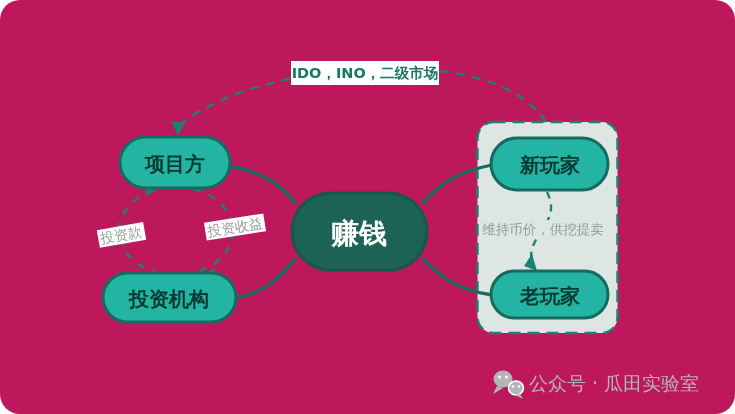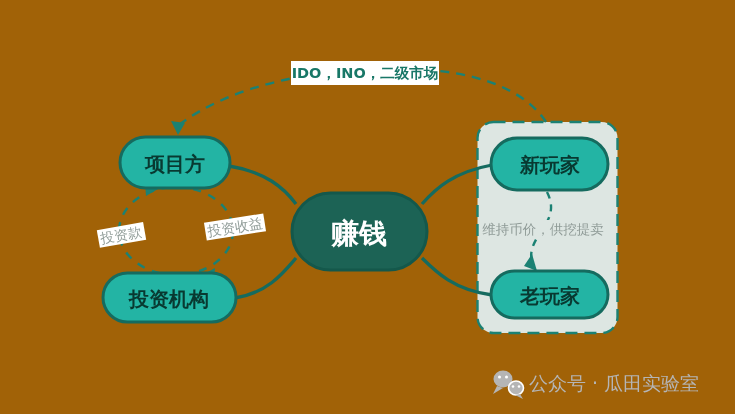--- a/index.html
+++ b/index.html
@@ -1,21 +1,22 @@
 <!DOCTYPE html>
 <html><head>
 <meta charset="utf-8">
 <style>
   html,body{margin:0;padding:0;background:#fff;}
   .canvas{
     position:relative;
     width:735px;height:414px;
-    background:#a16207;
+    background:#be185d;
     overflow:hidden;
     font-family:"DejaVu Sans", sans-serif;
+    border-radius:20px;
   }
   svg{display:block;}
   text{font-family:"DejaVu Sans", sans-serif;}
   .node-label{font-size:20px;font-weight:bold;fill:#083931;}
   .center-label{font-size:28px;font-weight:bold;fill:#ffffff;}
   .arc-label{font-size:14.5px;font-weight:bold;fill:#187767;}
   .gray-label{font-size:14px;fill:#929e9a;}
   .maintain-label{font-size:13.5px;fill:#8f9b97;}
   .watermark-label{font-size:19px;fill:#b5b5b5;}
 </style>

